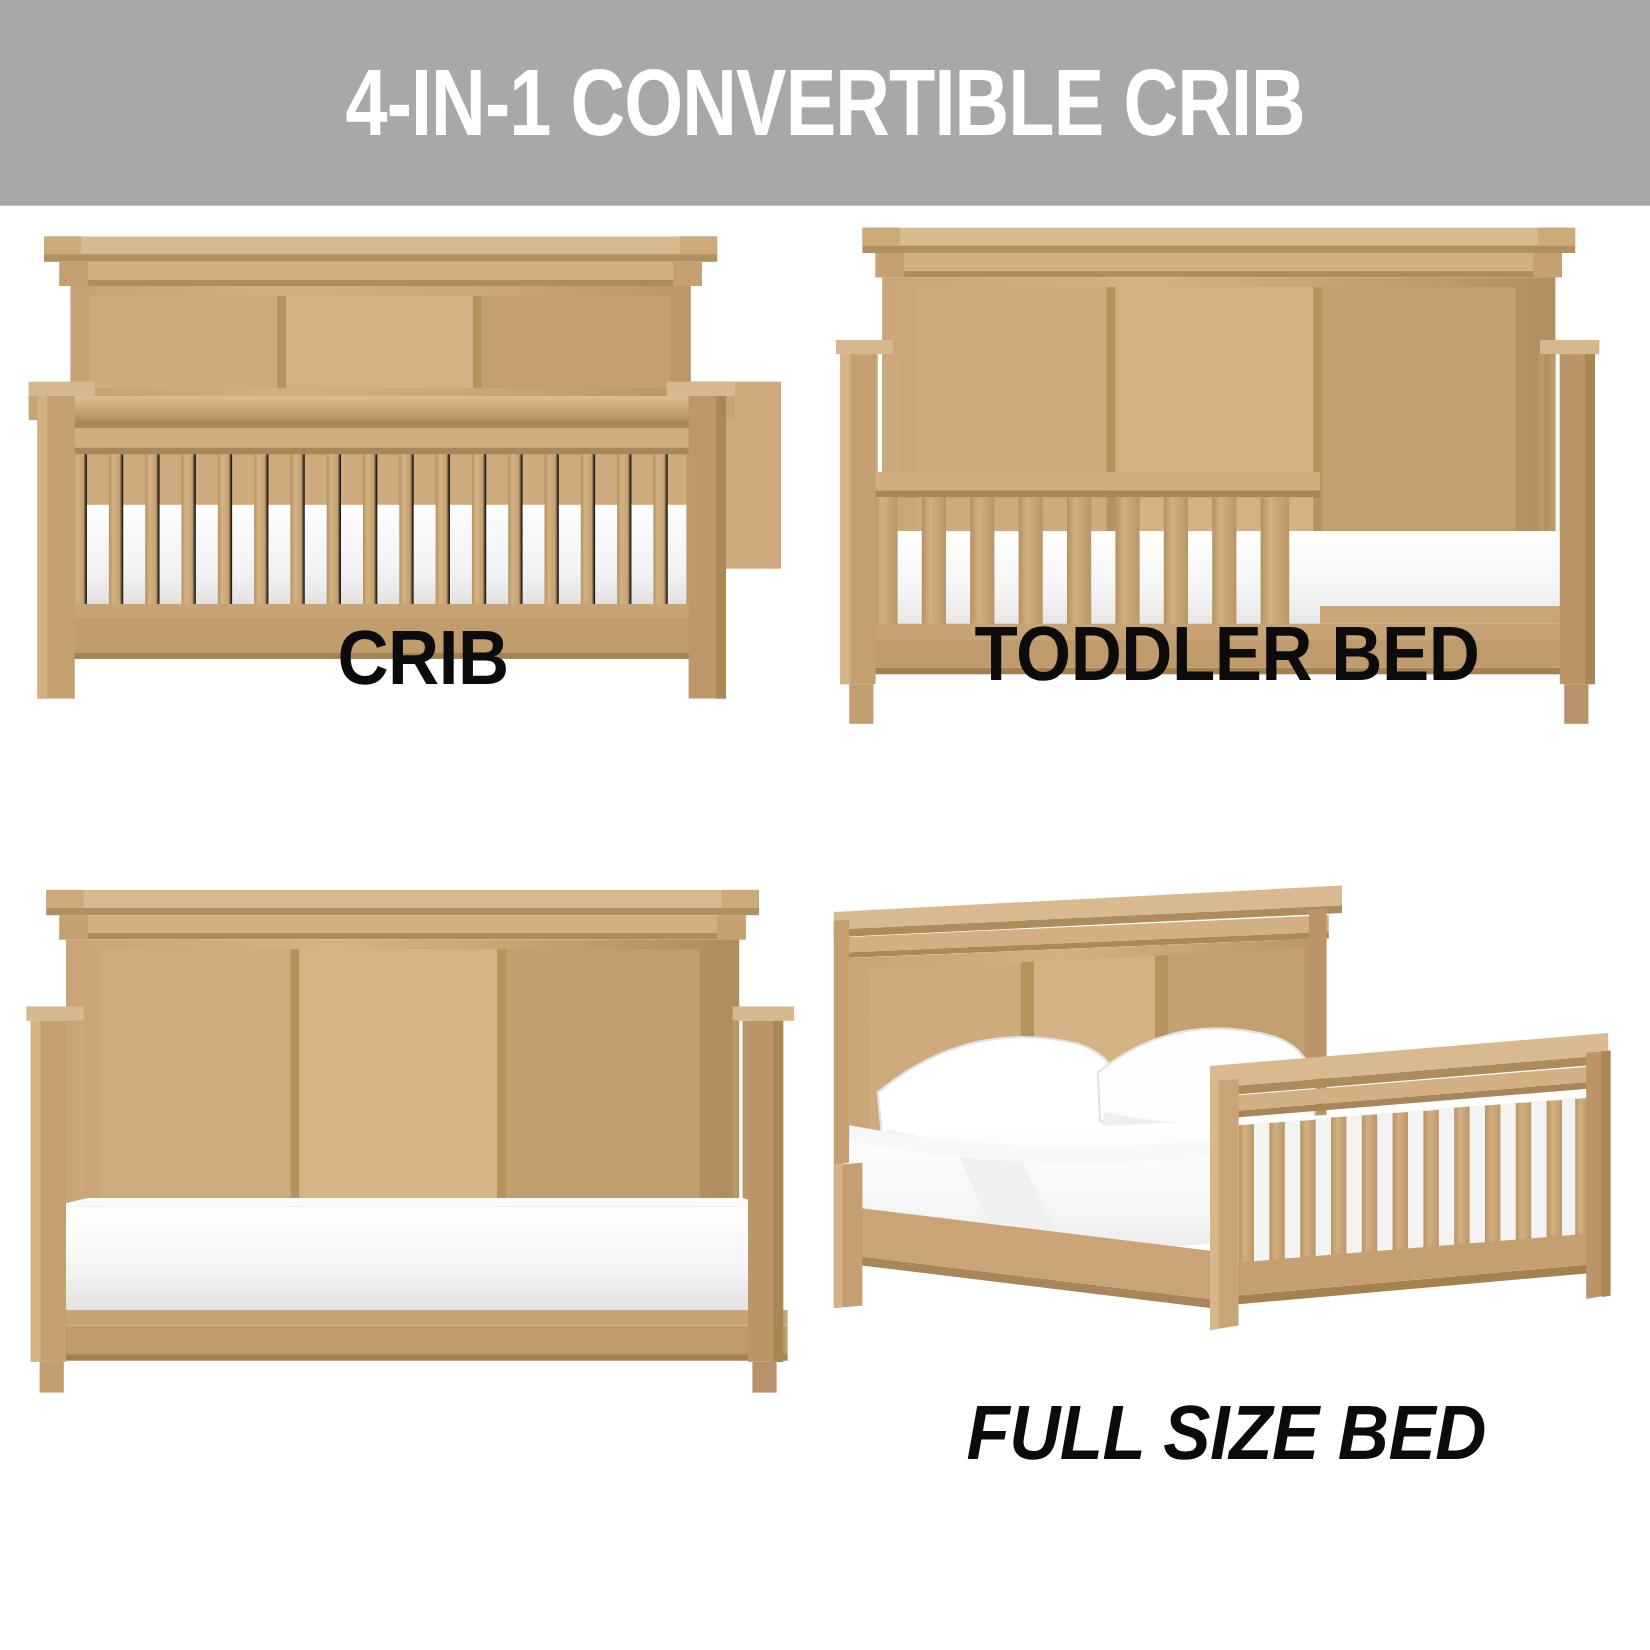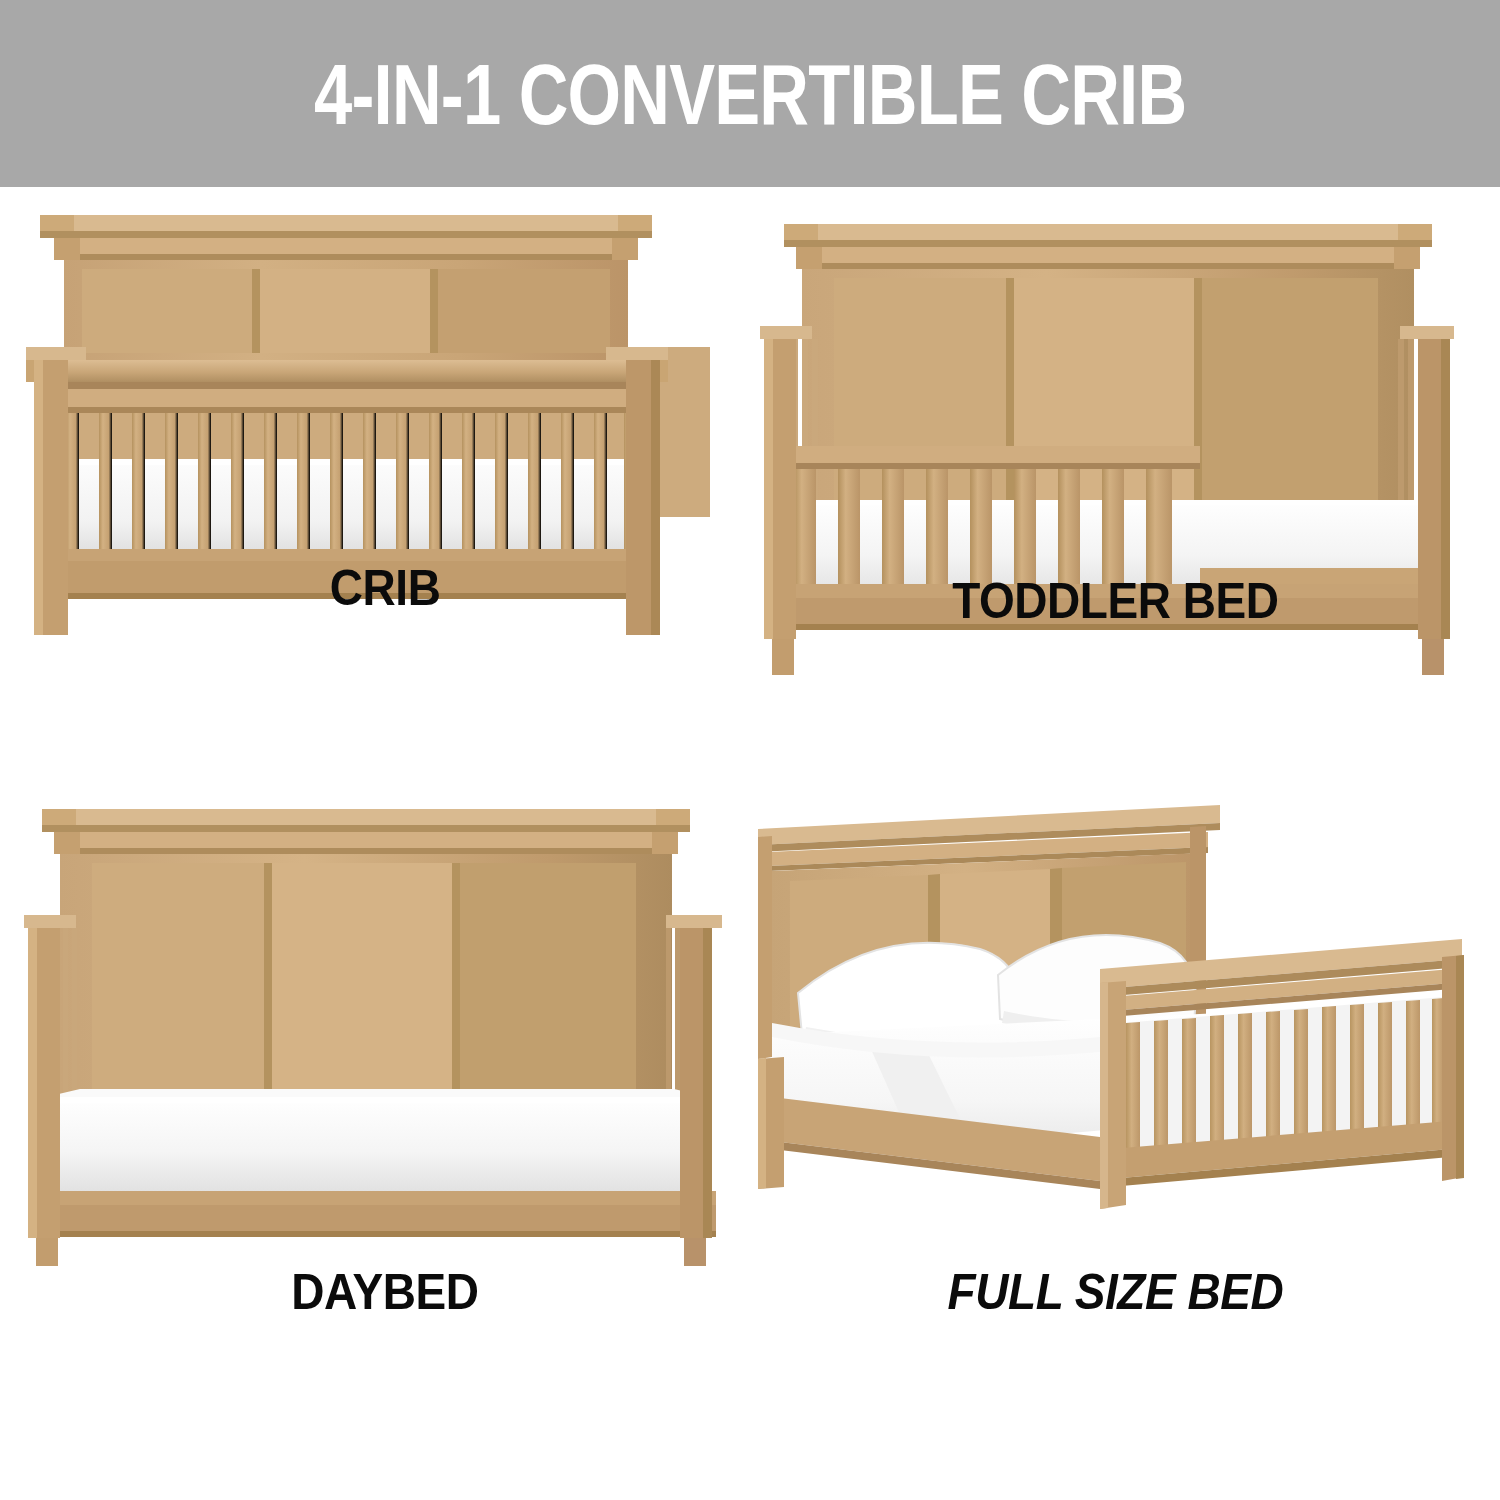--- a/index.html
+++ b/index.html
@@ -26,32 +26,32 @@
     transform:scaleX(0.80);
     transform-origin:center center;
     white-space:nowrap;
     font-family:"Liberation Sans", sans-serif;
   }
 
   
   .grid{position:absolute;left:0;top:187px;width:1500px;height:1313px;}
   .cell{position:absolute;}
   .cell-crib      {left:20px;  top:10px;  width:730px;height:590px;}
-  .cell-toddler   {left:750px; top:23px;  width:730px;height:590px;}
+  .cell-toddler   {left:750px; top:6px;  width:730px;height:590px;}
   .cell-daybed    {left:20px;  top:610px; width:730px;height:590px;}
   .cell-full      {left:750px; top:610px; width:730px;height:590px;font-style:italic;}
 
   .art{position:absolute;left:0;top:0;width:100%;height:470px;}
   .art svg{display:block;width:100%;height:100%;}
 
   .cap{
     position:absolute;left:0;width:100%;
     text-align:center;
     font-weight:700;
-    font-size:50px;
+    font-size:70px;
     color:#0b0b0b;
     line-height:1;
     letter-spacing:-0.5px;
     white-space:nowrap;
   }
   .cap-inner{display:inline-block;transform:scaleX(0.92);transform-origin:center;}
   .cap-crib   {top:366px;}
   .cap-todd   {top:366px;}
   .cap-day    {top:470px;}
   .cap-full   {top:470px;}
@@ -363,23 +363,20 @@
           <g>
             <rect x="8" y="131" width="32" height="310" fill="#c49f70"></rect>
             <rect x="8" y="131" width="9" height="310" fill="#d4b283"></rect>
             <rect x="660" y="131" width="32" height="310" fill="#bb9568"></rect>
             <rect x="683" y="131" width="9" height="310" fill="#a98754"></rect>
             <rect x="16" y="441" width="22" height="28" fill="#c29d6e"></rect>
             <rect x="664" y="441" width="22" height="28" fill="#b8926a"></rect>
           </g>
         </svg>
       </div>
-      <div class="cap cap-day">
-        <span class="cap-inner">DAYBED</span>
-      </div>
     </div>
 
     <div class="cell cell-full">
       <div class="art">
         <svg viewBox="0 0 730 470" preserveAspectRatio="xMidYMid meet">
           <defs>
             <linearGradient id="pnlD" x1="0" y1="0" x2="1" y2="0">
               <stop offset="0%" stop-color="#c6a477"></stop>
               <stop offset="45%" stop-color="#d3b184"></stop>
               <stop offset="100%" stop-color="#bb9568"></stop>

